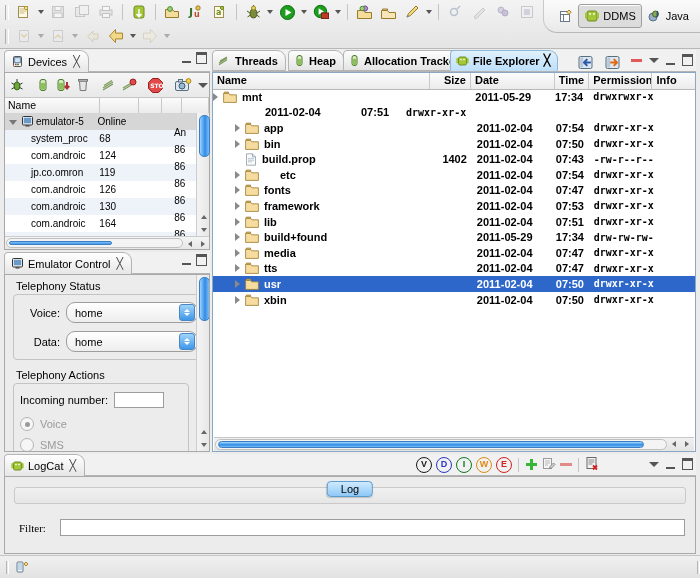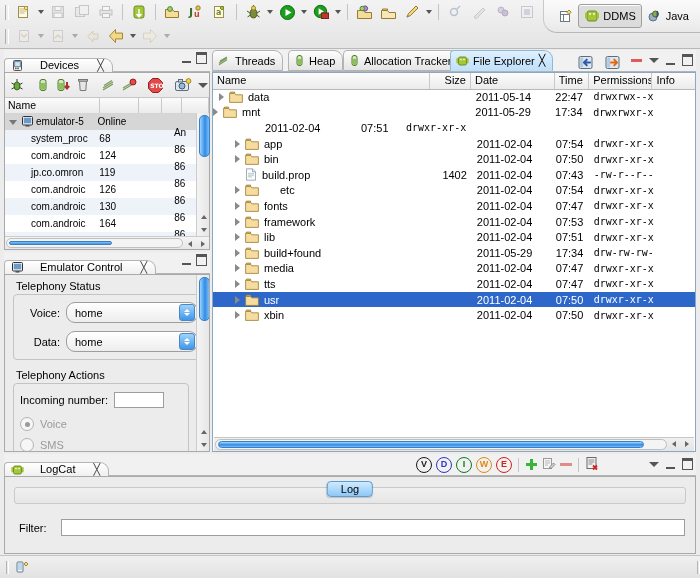--- a/index.html
+++ b/index.html
@@ -34,21 +34,21 @@
     background:linear-gradient(#fbfbfb,#e9e9e9);
     border-left:1px solid #c9c9c9;border-bottom:1px solid #b8b8b8;
     border-bottom-left-radius:14px;}
   .persp .pbtn{display:flex;align-items:center;gap:3px;height:22px;padding:0 5px;border-radius:3px;
     font-size:11px;}
   .persp .pbtn.active{background:#dcdcdc;border:1px solid #9f9f9f;box-shadow:inset 0 1px 0 #fff;}
 
   
   .view{position:absolute;background:#f1f1f1;}
   .vtabrow{position:relative;height:22px;}
-  .vtab{position:absolute;left:0;top:8px;height:21px;display:flex;gap:16px;
+  .vtab{position:absolute;left:0;top:0;height:21px;display:flex;align-items:center;gap:4px;
     padding:0 8px 0 6px;font-size:11px;
     background:linear-gradient(#ffffff,#e6e6e6);
     border:1px solid #b4b4b4;border-bottom:none;
     border-top-left-radius:4px;border-top-right-radius:9px;}
   .vtab .closex{font-size:11px;color:#444;margin-left:2px;font-family:"DejaVu Sans",sans-serif;}
   .vtabline{position:absolute;left:0;right:0;bottom:0;height:1px;background:#b4b4b4;}
   .vctrl{position:absolute;right:3px;top:2px;display:flex;align-items:center;gap:5px;}
   .ic-min,.ic-max{display:inline-block;}
   .ic-min{width:9px;height:7px;border-bottom:2px solid #555;}
   .ic-max{width:9px;height:8px;border:1px solid #555;border-top-width:3px;}
@@ -118,21 +118,21 @@
     display:flex;flex-direction:column;align-items:center;justify-content:center;gap:1px;}
   .spin .u{width:0;height:0;border-left:3px solid transparent;border-right:3px solid transparent;border-bottom:3px solid #fff;}
   .spin .d{width:0;height:0;border-left:3px solid transparent;border-right:3px solid transparent;border-top:3px solid #fff;}
   .txtfield{height:16px;background:#fff;border:1px solid #9d9d9d;box-sizing:border-box;}
   .radio{width:12px;height:12px;border-radius:50%;border:1px solid #b4b4b4;background:#f6f6f6;
     display:inline-flex;align-items:center;justify-content:center;margin-right:6px;}
   .radio .dot{width:5px;height:5px;border-radius:50%;background:#9a9a9a;}
   .dimtxt{color:#9a9a9a;}
 
   
-  #fe-view{left:212px;top:50px;width:484px;height:402px;}
+  #fe-view{left:212px;top:50px;width:484px;height:402px;font-weight:bold;}
   .fe-tabs{position:relative;height:22px;}
   .fetab{position:absolute;top:0;height:21px;display:flex;align-items:center;gap:4px;
     padding:0 7px 0 5px;font-size:11px;white-space:nowrap;
     background:linear-gradient(#fdfdfd,#e4e4e4);
     border:1px solid #b4b4b4;border-bottom:1px solid #b4b4b4;
     border-top-left-radius:4px;border-top-right-radius:9px;box-sizing:border-box;}
   .fetab.active{background:linear-gradient(#dff0fd,#bfe0fb);border-color:#8fb7d6;border-bottom-color:#bfe0fb;}
   .fe-body{position:absolute;left:0;right:0;top:22px;bottom:0;background:#fff;
     border:1px solid #8aa7c4;box-sizing:border-box;}
   .fe-head{height:16px;display:flex;background:linear-gradient(#fcfcfc,#ebebeb);
@@ -155,21 +155,21 @@
 
   
   #log-view{left:4px;top:454px;width:692px;height:100px;}
   .log-body{position:absolute;left:0;right:0;top:22px;bottom:0;background:#ececec;
     border:1px solid #a9a9a9;box-sizing:border-box;}
   .logbar{position:absolute;left:9px;right:9px;top:10px;height:15px;
     background:linear-gradient(#f0f0f0,#e6e6e6);border:1px solid #c9c9c9;border-radius:3px;}
   .logtab{position:absolute;left:50%;transform:translateX(-50%);top:4px;
     padding:1px 13px;font-size:11px;border-radius:4px;
     background:linear-gradient(#cfeaff,#8ec8f6);border:1px solid #5c9dd0;box-shadow:0 1px 1px rgba(0,0,0,.18);}
-  .filterrow{position:absolute;left:14px;right:10px;top:42px;display:flex;align-items:center;gap:14px;}
+  .filterrow{position:absolute;left:14px;right:10px;top:42px;display:flex;align-items:center;gap:14px;font-family:Liberation Serif, serif;}
   .filterinput{flex:1;height:17px;background:#fff;border:1px solid #9d9d9d;box-sizing:border-box;}
   .logicon{width:14px;height:14px;border-radius:50%;border:1.6px solid #000;
     display:inline-flex;align-items:center;justify-content:center;font-size:9px;font-weight:bold;line-height:1;}
 
   
   .statusbar{position:absolute;left:0;bottom:0;width:700px;height:22px;
     background:linear-gradient(#f0f0f0,#e2e2e2);border-top:1px solid #c4c4c4;
     display:flex;align-items:center;}
   .sb-sep{width:1px;height:13px;border-left:1px solid #b5b5b5;border-right:1px solid #fff;margin:0 6px;}
 </style>
@@ -709,37 +709,20 @@
         <div class="th" style="width:262px">Name</div>
         <div class="th" style="width:48px;text-align:right;">Size</div>
         <div class="th" style="width:100px">Date</div>
         <div class="th" style="width:40px">Time</div>
         <div class="th" style="width:75px">Permissions</div>
         <div class="th" style="width:50px;border-right:none;">Info</div>
       </div>
 
       <div class="fe-rows" id="fe-rows">
           <div class="frow2">
-            <div class="fn" style="width:262px;padding-left:6px">
-              <span class="arrowr"></span>
-              <span style="display:inline-flex;margin-left:2px;">
-                <svg width="14" height="12" viewBox="0 0 14 12">
-                  <path d="M0.6 2.2h5l1.2 1.6h6.6v7.6H0.6z" fill="#f6dc9e" stroke="#9a7b2e" stroke-width=".8"></path>
-                  <path d="M1.4 1.1h4.2v1.2H1.4z" fill="#ecd08a" stroke="#9a7b2e" stroke-width=".8"></path>
-                </svg>
-              </span>
-              <span style="margin-left:2px">data</span>
-            </div>
-            <div class="fsize" style="width:48px"></div>
-            <div class="fdate" style="width:100px">2011-05-14</div>
-            <div class="ftime" style="width:40px">22:47</div>
-            <div class="fperm" style="width:75px">drwxrwx--x</div>
-            <div style="width:50px"></div>
-          </div>
-          <div class="frow2">
             <div class="fn" style="width:262px;">
               <span class="arrowr"></span>
               <span style="display:inline-flex;margin-left:2px;">
                 <svg width="14" height="12" viewBox="0 0 14 12">
                   <path d="M0.6 2.2h5l1.2 1.6h6.6v7.6H0.6z" fill="#f6dc9e" stroke="#9a7b2e" stroke-width=".8"></path>
                   <path d="M1.4 1.1h4.2v1.2H1.4z" fill="#ecd08a" stroke="#9a7b2e" stroke-width=".8"></path>
                 </svg>
               </span>
               <span style="margin-left:2px">mnt</span>
             </div>

